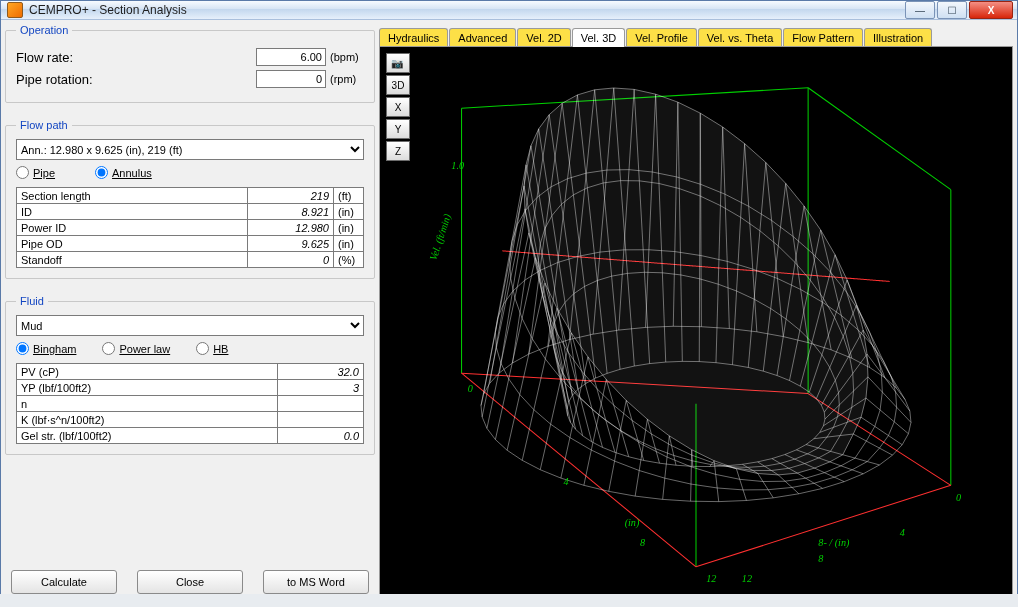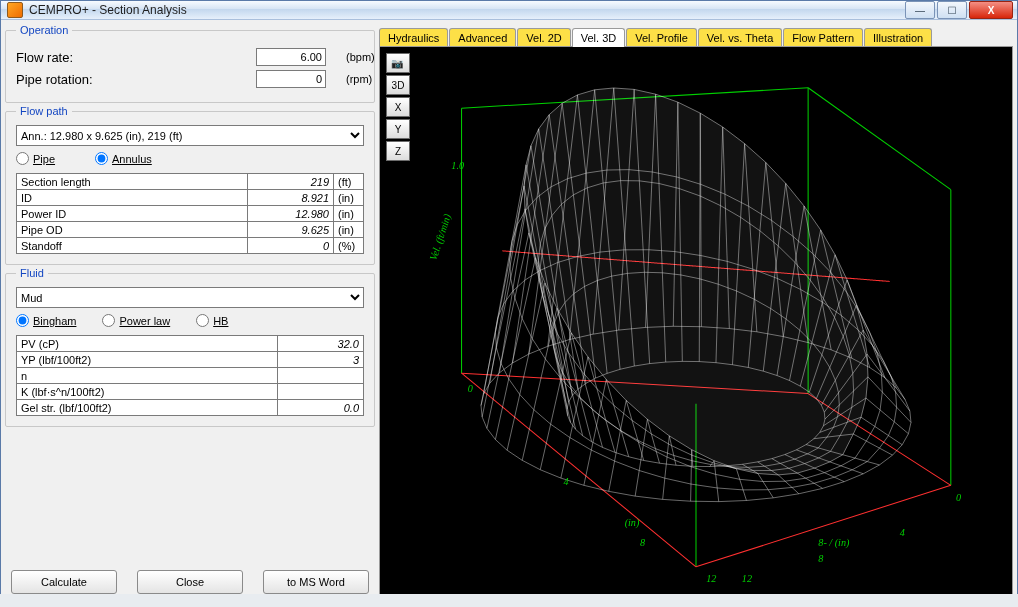--- a/index.html
+++ b/index.html
@@ -26,31 +26,31 @@
     width: 30px; height: 18px; border: 1px solid #7a93b7; border-radius: 2px;
     display: flex; align-items: center; justify-content: center;
     background: linear-gradient(#f3f7fc,#cfe0f3); font-size: 10px; color: #345;
   }
   .titlebar .wbtn.close {
     width: 44px; background: linear-gradient(#f48f84,#d8250a);
     border-color: #9a2412; color: #fff; font-weight: bold;
   }
 
   .client { flex: 1; display: flex; background: #f0f0f0; padding: 4px; gap: 4px; }
-  .leftcol { width: 370px; display: flex; flex-direction: column; gap: 2px; }
+  .leftcol { width: 370px; display: flex; flex-direction: column; gap: 16px; }
 
   fieldset.grp {
     border: 1px solid #c8c8c8; border-radius: 2px;
     padding: 8px 10px 10px; font-size: 11px; color: #000;
   }
   fieldset.grp > legend { color: #1346c2; font-size: 11px; padding: 0 4px; }
 
   .row { display: flex; align-items: center; margin: 4px 0; }
   .row .lbl { flex: 1; font-size: 13px; }
-  .row .unit { width: 38px; font-size: 11px; padding-left: 20px; }
+  .row .unit { width: 38px; font-size: 11px; padding-left: 4px; }
   input.txt {
     width: 70px; height: 18px; font-size: 11px; text-align: right;
     border: 1px solid #7a7a7a; background: #fff; padding: 0 3px;
   }
   select.combo {
     width: 100%; height: 21px; font-size: 11px;
     border: 1px solid #7a7a7a; background: #fff;
   }
   .radio-row { display: flex; gap: 40px; margin: 6px 0 8px; text-decoration: underline; }
   .radio-row label { display: flex; align-items: center; gap: 4px; font-size: 11px; }

